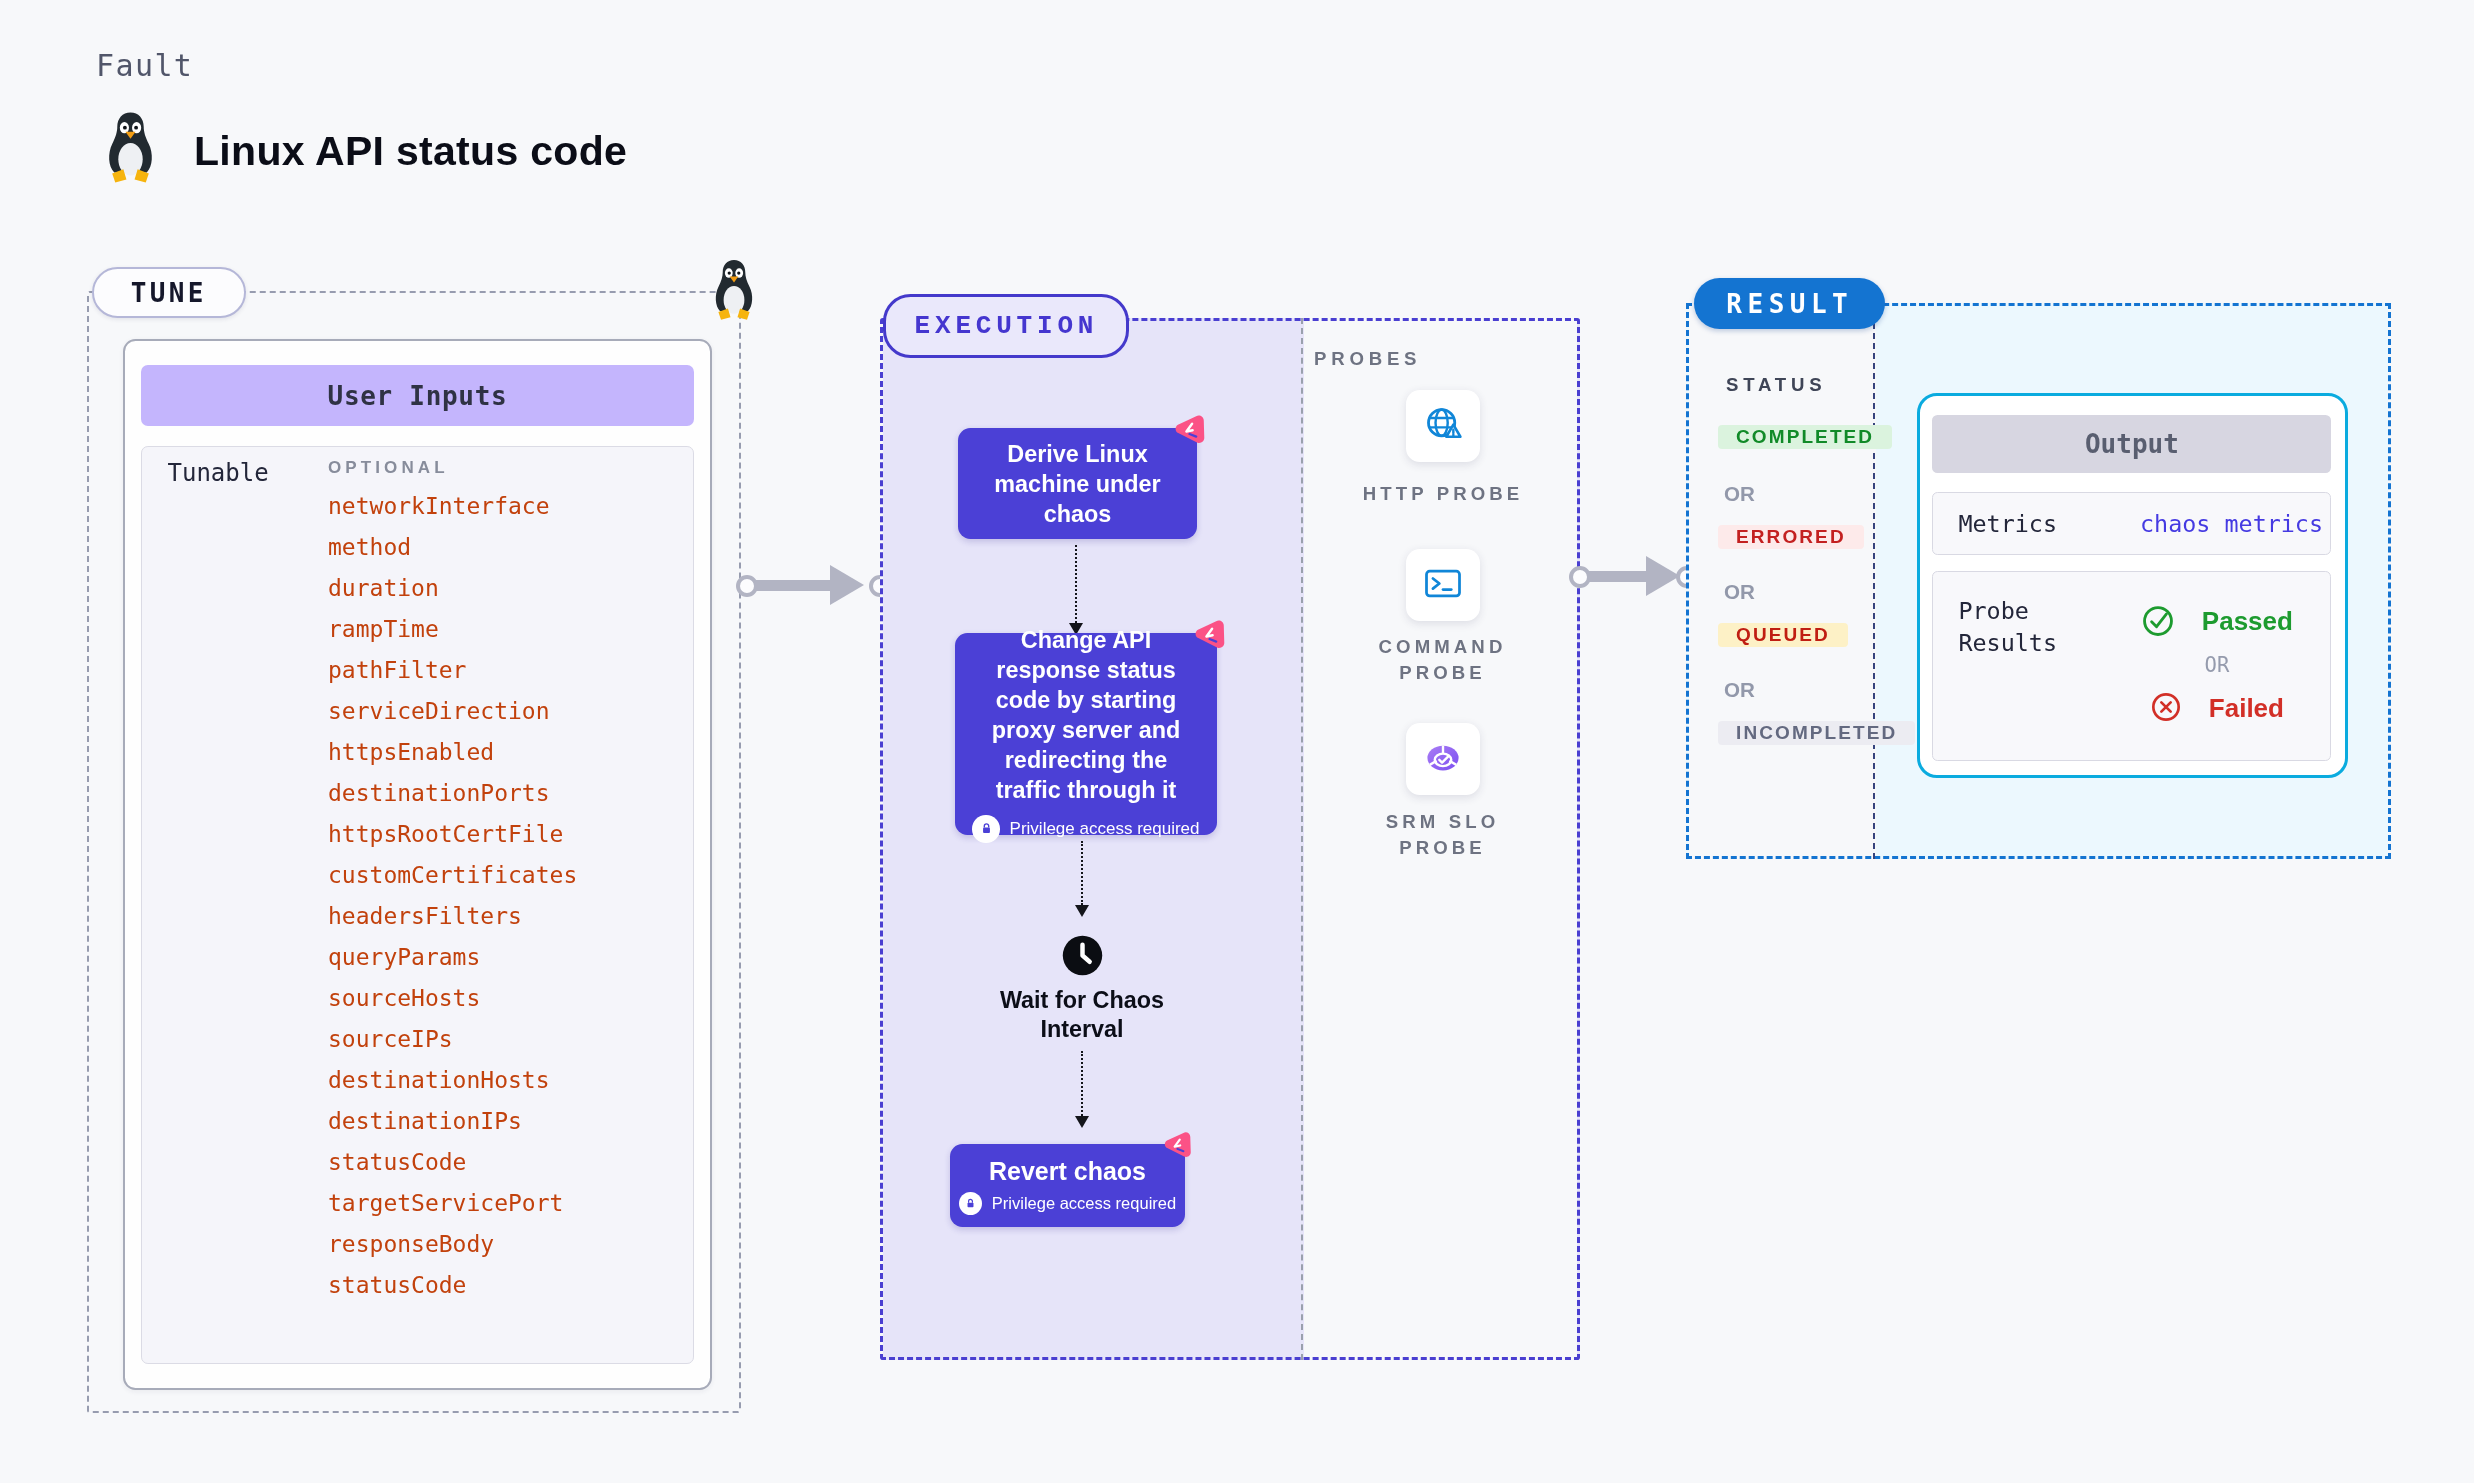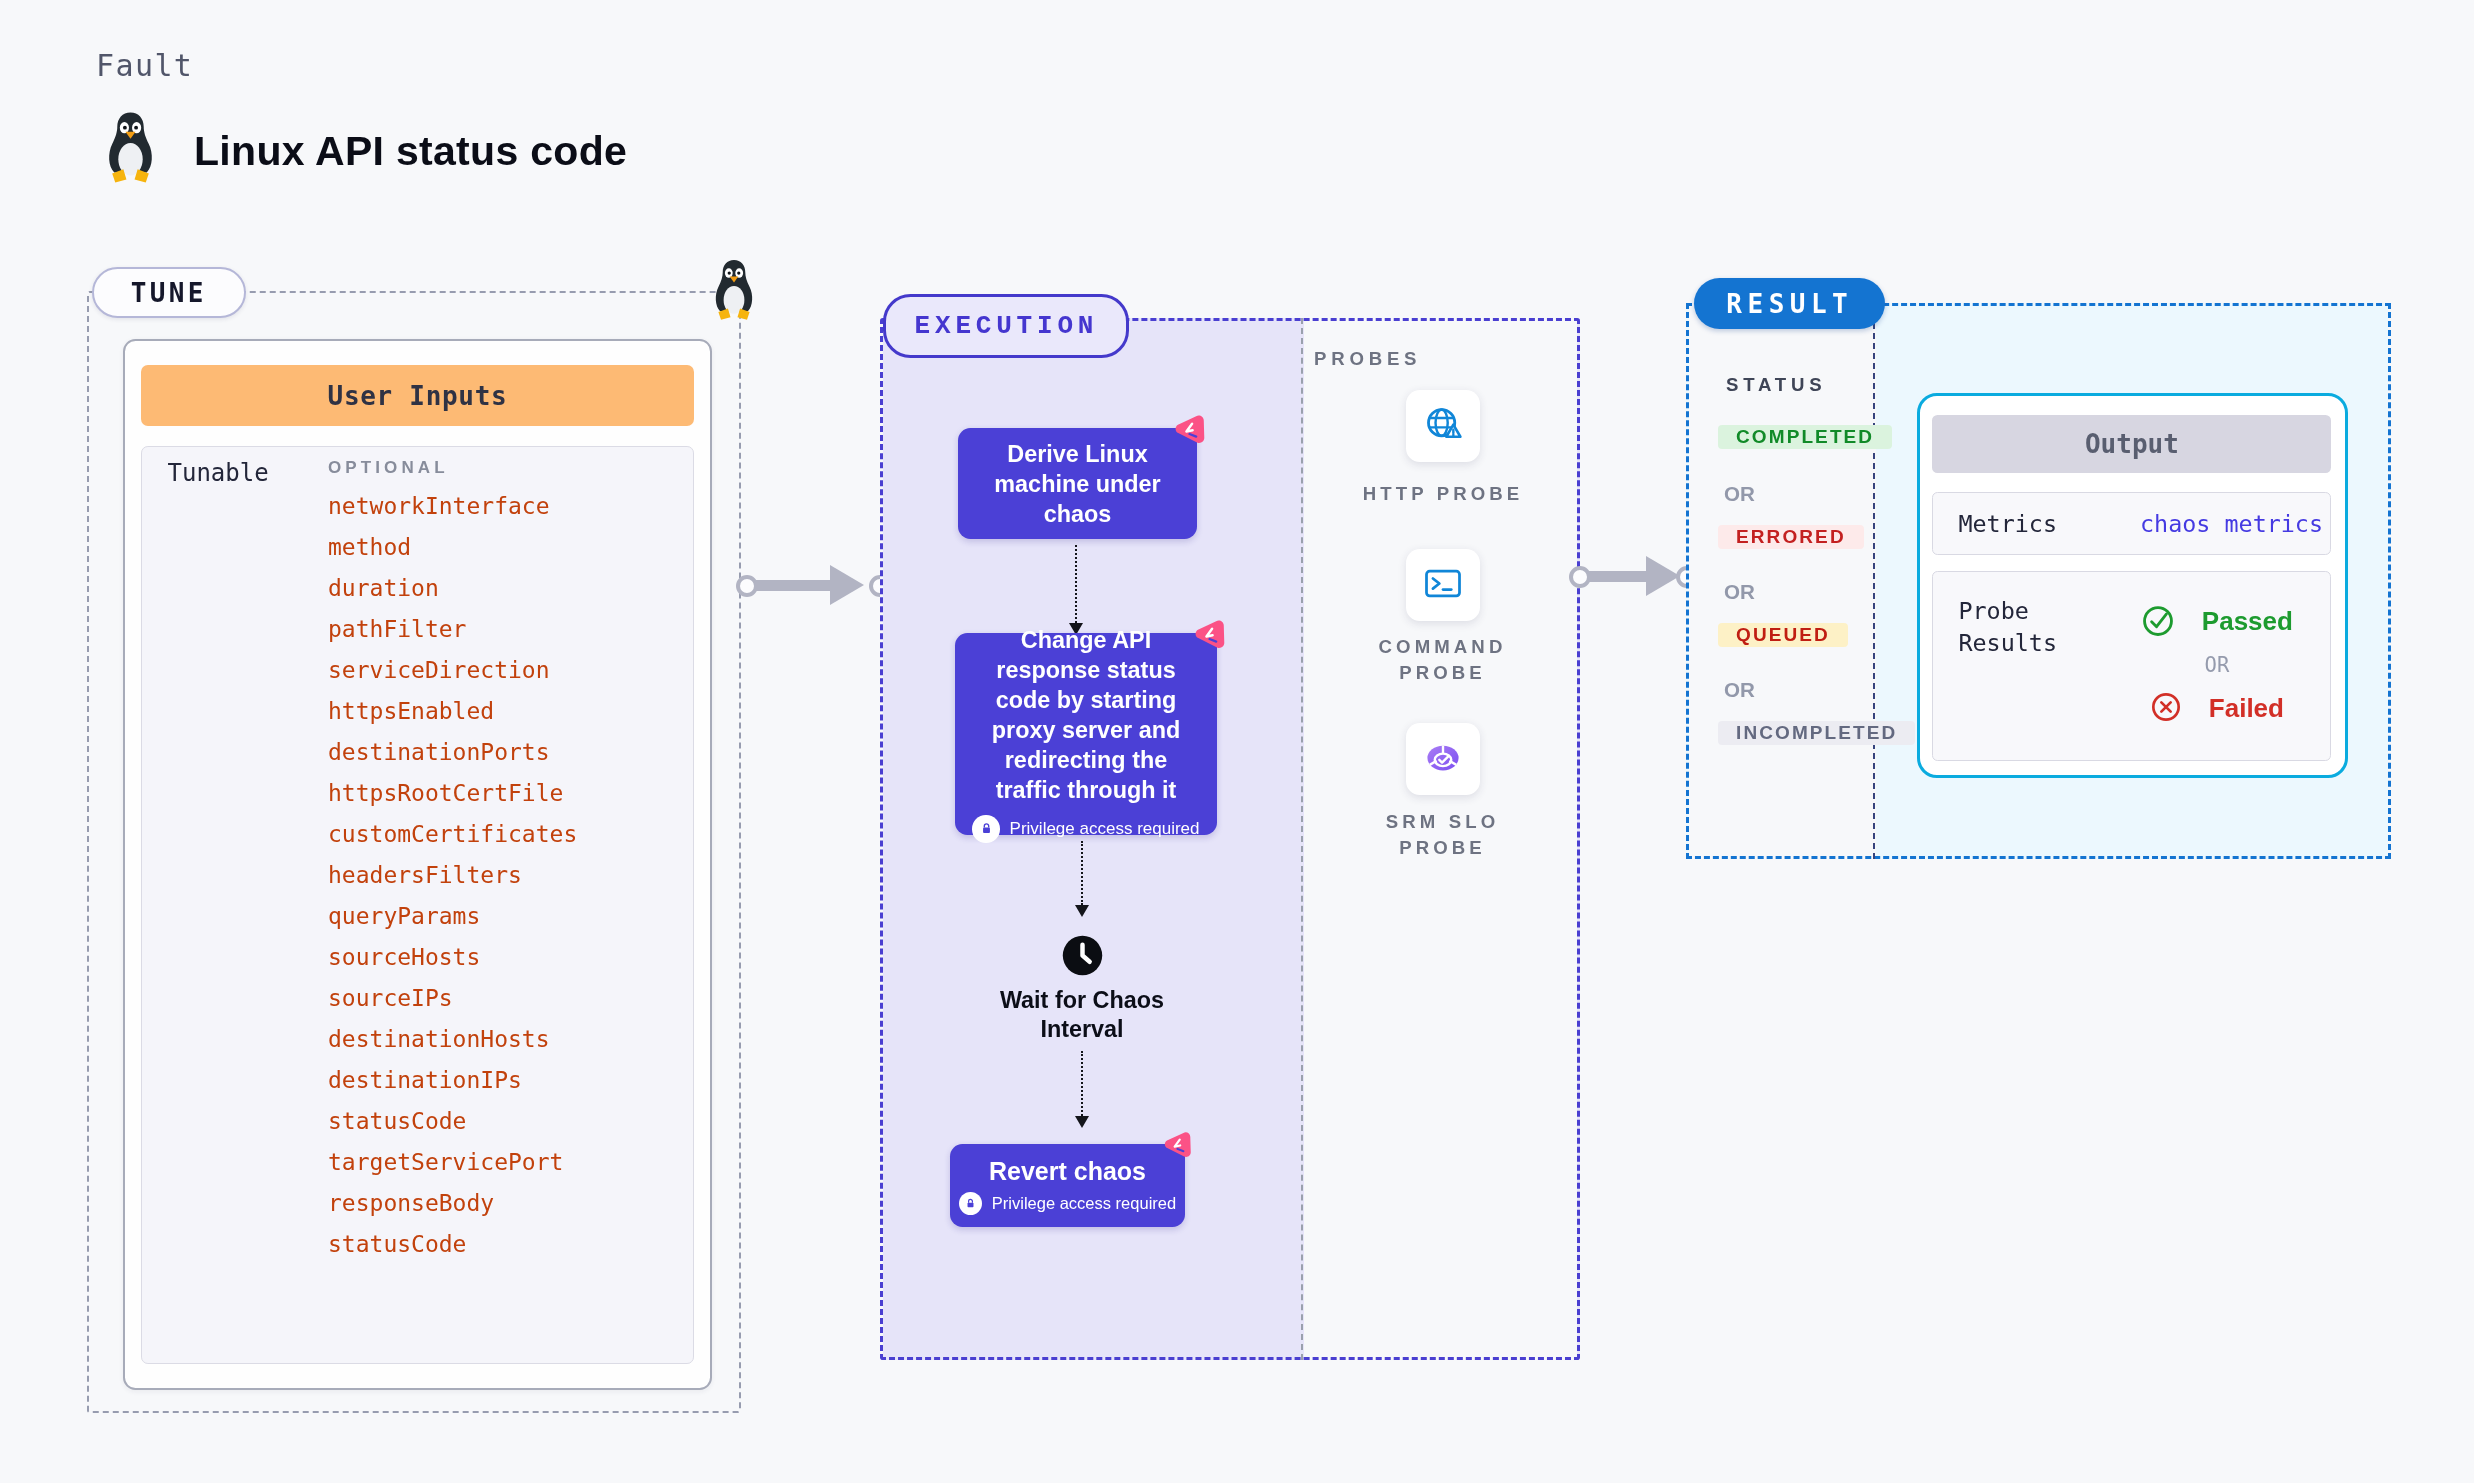--- a/index.html
+++ b/index.html
@@ -17,21 +17,21 @@
   
   .sec-tune{left:87px;top:267px;width:681px;height:1148px}
   .tune-dash{left:0;top:24px;width:654px;height:1122px;border:2.8px dashed #979caf;border-radius:2.8px}
   .tune-pill{left:4.8px;top:0;width:154px;height:51px;background:#fcfcfe;border:2.8px solid #b5b7d8;
     border-radius:27.5px;display:flex;align-items:center;justify-content:center;
     font-family:"DejaVu Sans Mono",monospace;font-size:26px;font-weight:800;color:#15172b;
     letter-spacing:3.4px;box-shadow:0 1.4px 4.1px rgba(40,40,80,.10)}
   .penguin-sm{left:621px;top:-9.6px;width:52px;height:65px}
   .ui-card{left:36px;top:72px;width:589px;height:1051px;background:#fefefe;border:2.1px solid #a7abb9;
     border-radius:12.4px;box-shadow:0 1.4px 5.5px rgba(30,30,60,.06)}
-  .ui-card-header{left:16px;top:24px;width:553px;height:61px;background:#fdba74;border-radius:6.9px;
+  .ui-card-header{left:16px;top:24px;width:553px;height:61px;background:#c4b5fd;border-radius:6.9px;
     display:flex;align-items:center;justify-content:center;font-family:"DejaVu Sans Mono",monospace;
     font-size:26px;font-weight:700;color:#2f3244;letter-spacing:0.7px}
   .ui-list{left:16px;top:105px;width:553px;height:918px;background:#f5f5fa;border:1.4px solid #dbdbe5;border-radius:6.9px}
   .tunable-label{left:25.5px;top:12.4px;font-family:"DejaVu Sans Mono",monospace;font-size:24px;color:#23263a}
   .optional-label{left:186px;top:11px;font-size:17px;font-weight:700;color:#878c9b;letter-spacing:4.1px}
   .param-list{left:186px;top:39px;width:358px;display:flex;flex-direction:column}
   .param-list span{display:block;line-height:41px;font-family:"DejaVu Sans Mono",monospace;
     font-size:23px;color:#c2410c;cursor:pointer}
 
   
@@ -160,20 +160,21 @@
 
     <div class="abs ui-card">
       <div class="abs ui-card-header">User Inputs</div>
       <div class="abs ui-list">
         <div class="abs tunable-label">Tunable</div>
         <div class="abs optional-label">OPTIONAL</div>
         <div class="abs param-list">
           <span>networkInterface</span>
           <span>method</span>
           <span>duration</span>
+          <span>rampTime</span>
           <span>pathFilter</span>
           <span>serviceDirection</span>
           <span>httpsEnabled</span>
           <span>destinationPorts</span>
           <span>httpsRootCertFile</span>
           <span>customCertificates</span>
           <span>headersFilters</span>
           <span>queryParams</span>
           <span>sourceHosts</span>
           <span>sourceIPs</span>

